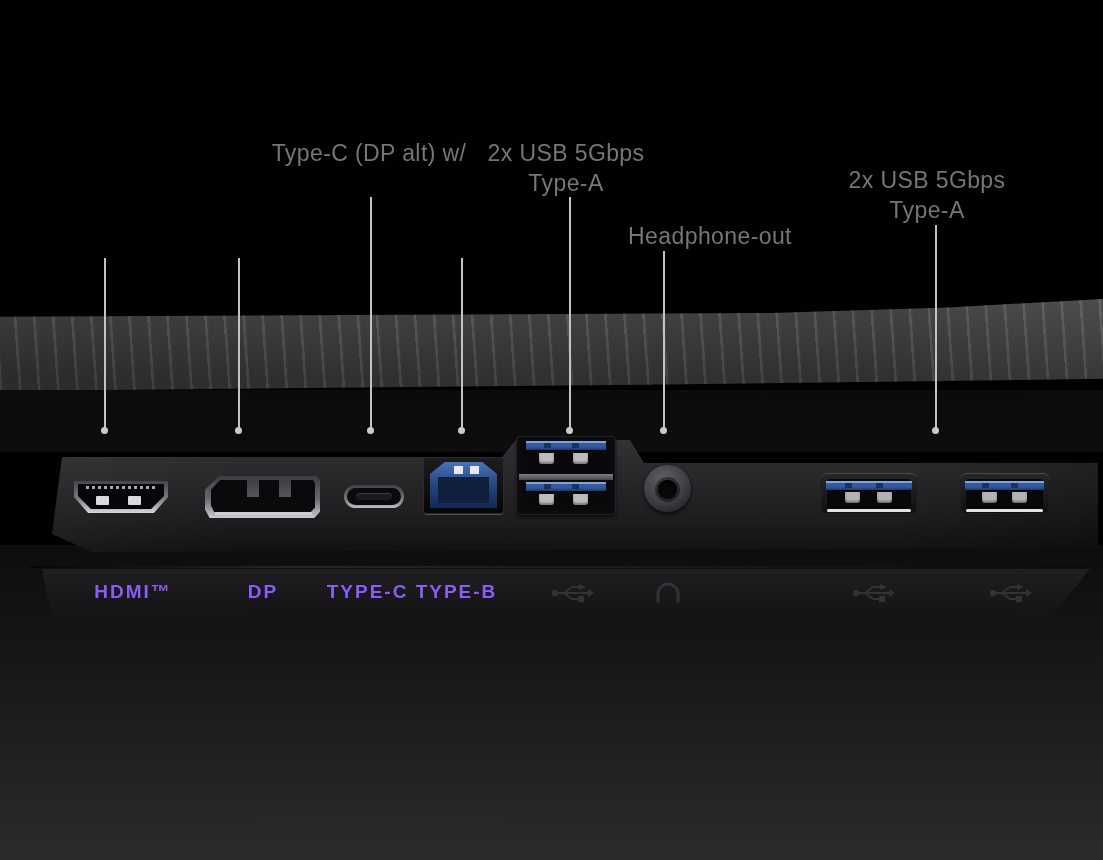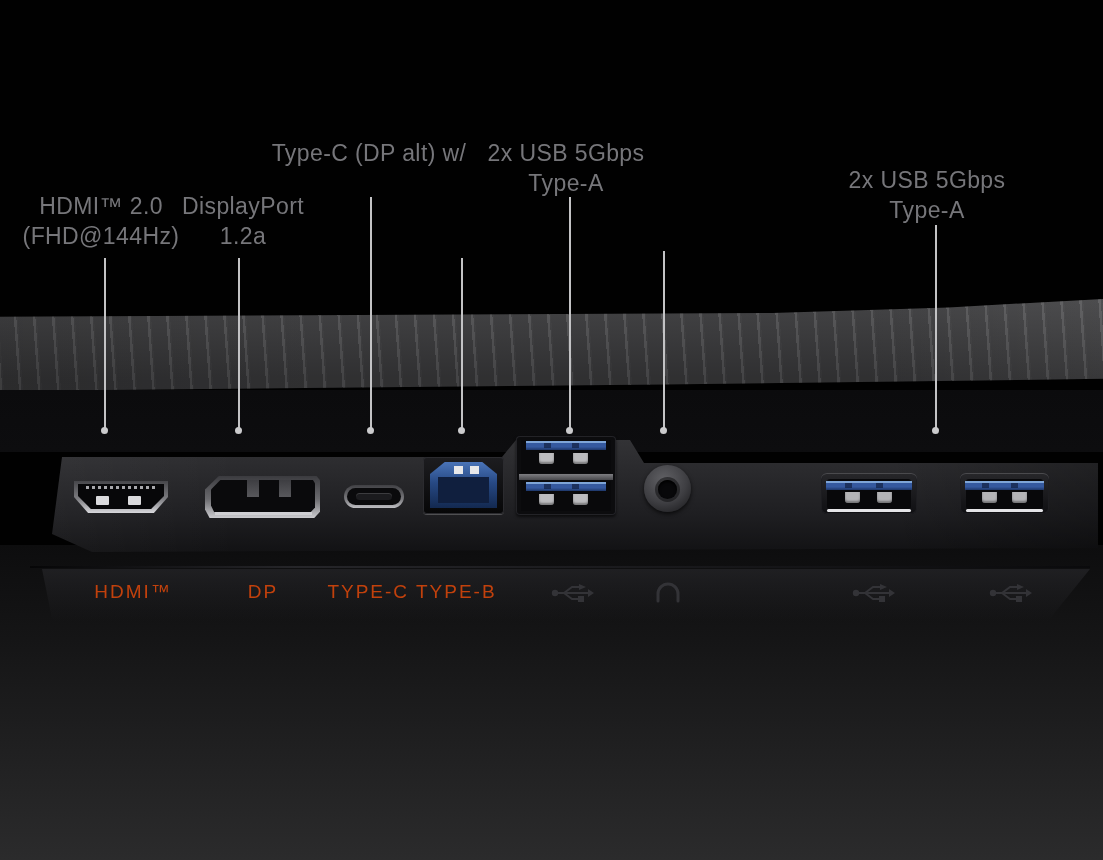--- a/index.html
+++ b/index.html
@@ -21,22 +21,22 @@
   
   .bottom-surface{position:absolute;left:0;top:545px;width:1103px;height:315px;
     background:linear-gradient(180deg,#0d0d0e 0%,#151516 30%,#222223 72%,#2b2b2c 100%);}
   .reflection{position:absolute;left:42px;top:569px;width:1048px;height:52px;
     background:linear-gradient(180deg,rgba(34,34,37,0.85),rgba(20,20,22,0.05));
     clip-path:polygon(0 0,100% 0,96% 100%,1% 100%);}
   .reflection-line{position:absolute;left:30px;top:566px;width:1060px;height:2px;
     background:linear-gradient(90deg,rgba(5,5,6,0.9),rgba(40,40,44,0.9) 25%,rgba(10,10,12,0.9));}
 
   
-  .printed{position:absolute;transform:translateX(-50%);color:#c2410c;font-size:19px;
-    font-weight:normal;letter-spacing:2px;white-space:nowrap;}
+  .printed{position:absolute;transform:translateX(-50%);color:#8b5cf6;font-size:19px;
+    font-weight:bold;letter-spacing:2px;white-space:nowrap;}
   .printed-icon{position:absolute;transform:translateX(-50%);}
 
   
   .port-strip{position:absolute;left:52px;top:438px;width:1046px;height:114px;
     background:linear-gradient(180deg,#333336 0%,#2a2a2d 28%,#1e1e21 68%,#121214 100%);
     clip-path:polygon(10px 19px,450px 19px,464px 2px,578px 2px,592px 25px,1046px 25px,1046px 110px,40px 114px,0 96px);}
   .port-strip .strip-sheen{position:absolute;inset:0;
     background:linear-gradient(90deg,rgba(255,255,255,0.03),transparent 18%,transparent 80%,rgba(0,0,0,0.25));}
 
   
@@ -243,34 +243,29 @@
   <div class="lead hp"></div>
   <div class="lead typea2"></div>
   <div class="dot hdmi"></div>
   <div class="dot dp"></div>
   <div class="dot typec"></div>
   <div class="dot typeb"></div>
   <div class="dot typea1"></div>
   <div class="dot hp"></div>
   <div class="dot typea2"></div>
 
-  <div class="callout hdmi">
-    <div>HDMI™ 2.0</div>
-    <div>(FHD@144Hz)</div>
-  </div>
-  <div class="callout dp">
-    <div>DisplayPort</div>
-    <div>1.2a</div>
-  </div>
   <div class="callout typec">
     <div>Type-C (DP alt) w/</div>
   </div>
   <div class="callout typea1">
     <div>2x USB 5Gbps</div>
     <div>Type-A</div>
+  </div>
+  <div class="callout hp">
+    <div>Headphone-out</div>
   </div>
   <div class="callout typea2">
     <div>2x USB 5Gbps</div>
     <div>Type-A</div>
   </div>
 
   <div class="printed hdmi">HDMI™</div>
   <div class="printed dp">DP</div>
   <div class="printed tctb">TYPE-C TYPE-B</div>
 

